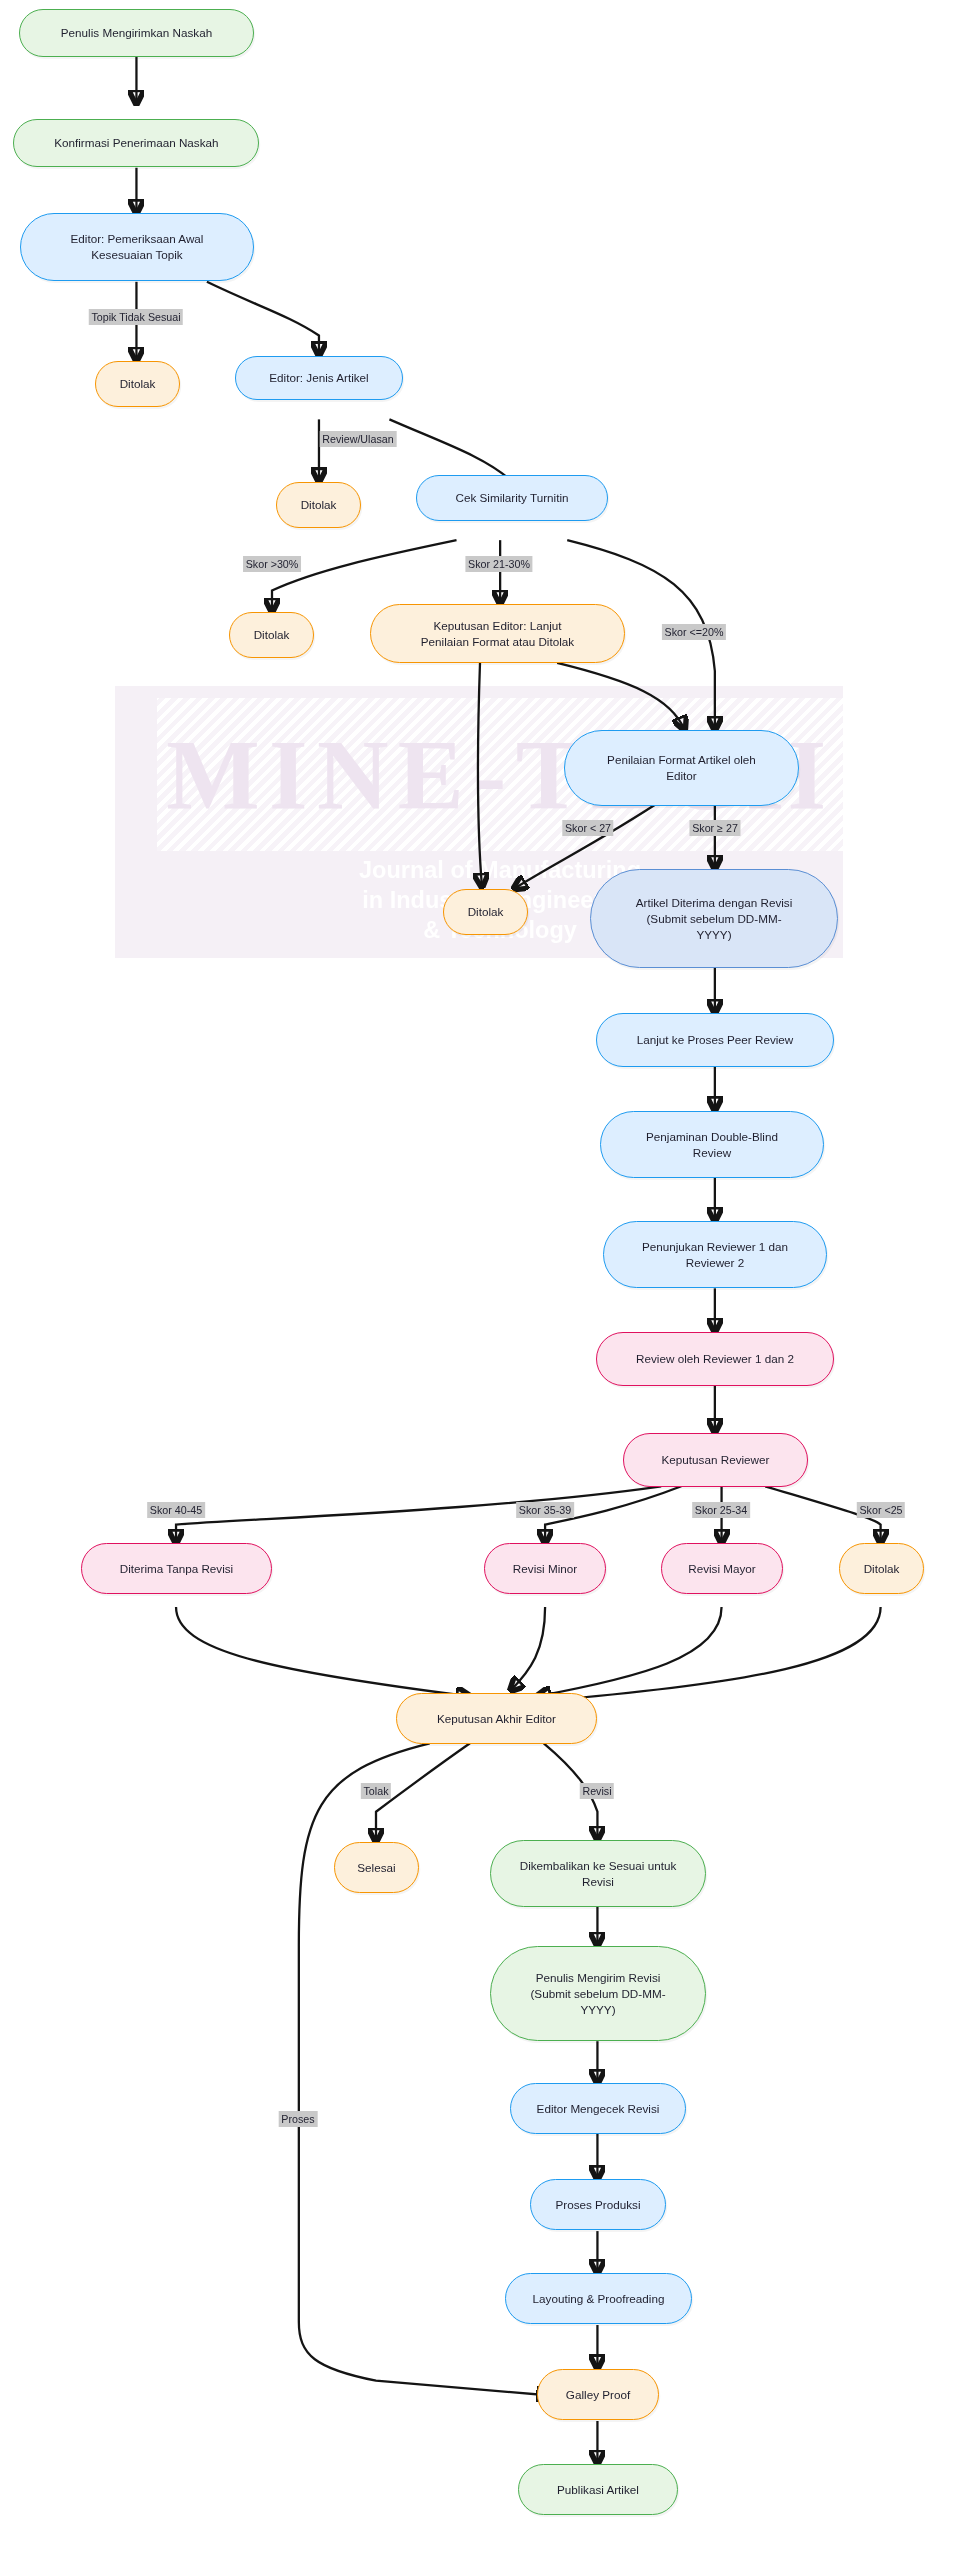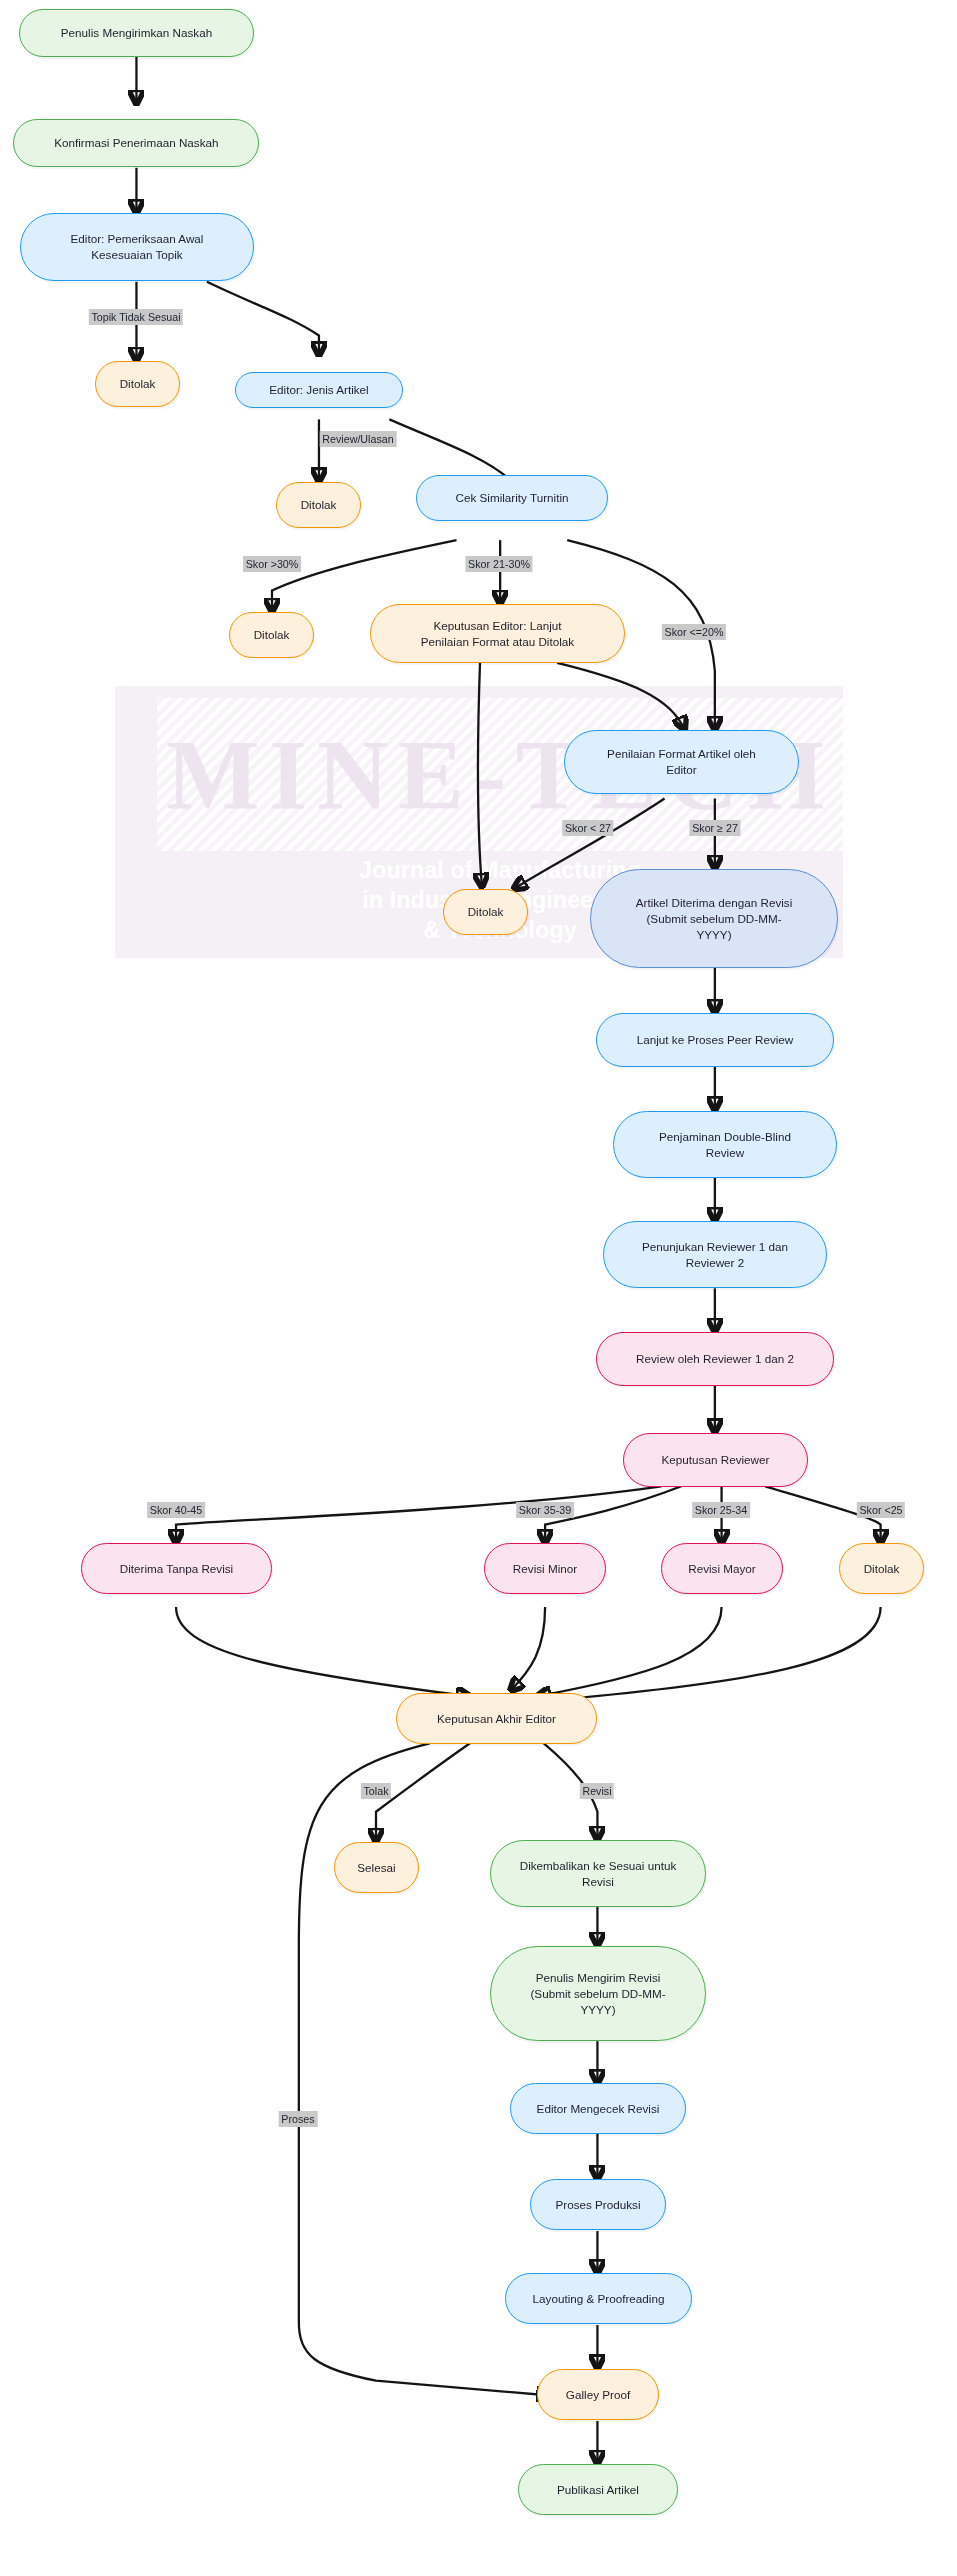--- a/index.html
+++ b/index.html
@@ -177,34 +177,34 @@
     <path d="M890,3465 L890,3530" marker-end="url(#ah)"></path>
 
     <path d="M890,3608 L890,3672" marker-end="url(#ah)"></path>
   </svg>
 
   <div class="node n-green" style="left:13.4px;  top:119px;  width:246px; height:48px;">Konfirmasi Penerimaan Naskah</div>
   <div class="node n-green" style="left:19px;  top:9.4px;   width:235px; height:48px;">Penulis Mengirimkan Naskah</div>
   <div class="node n-blue" style="left:20px;  top:213px;  width:234px; height:68px;">Editor: Pemeriksaan Awal
 Kesesuaian Topik</div>
   <div class="node n-orange" style="left:95px; top:361px;  width:85px; height:46px;">Ditolak</div>
-  <div class="node n-blue" style="left:235px; top:372px;  width:168px; height:36px;">Editor: Jenis Artikel</div>
+  <div class="node n-blue" style="left:235px; top:356px;  width:168px; height:44px;">Editor: Jenis Artikel</div>
   <div class="node n-orange" style="left:276px; top:482px;  width:85px; height:46px;">Ditolak</div>
   <div class="node n-blue" style="left:416px; top:475px;  width:192px; height:46px;">Cek Similarity Turnitin</div>
   <div class="node n-orange" style="left:229px; top:612px;  width:85px; height:46px;">Ditolak</div>
   <div class="node n-orange" style="left:370px; top:604px;  width:255px; height:59px;">Keputusan Editor: Lanjut
 Penilaian Format atau Ditolak</div>
-  <div class="node n-blue" style="left:564px; top:730px; width:235px; height:64px;">Penilaian Format Artikel oleh
+  <div class="node n-blue" style="left:564px; top:730px; width:235px; height:76px;">Penilaian Format Artikel oleh
 Editor</div>
   <div class="node n-orange" style="left:443px; top:889px; width:85px; height:46px;">Ditolak</div>
   <div class="node n-peri" style="left:590px; top:869px; width:248px; height:99px;">Artikel Diterima dengan Revisi
 (Submit sebelum DD-MM-
 YYYY)</div>
   <div class="node n-blue" style="left:596px; top:1013px; width:238px; height:54px;">Lanjut ke Proses Peer Review</div>
-  <div class="node n-blue" style="left:613px; top:1111px; width:224px; height:67px;">Penjaminan Double-Blind
+  <div class="node n-blue" style="left:600px; top:1111px; width:224px; height:67px;">Penjaminan Double-Blind
 Review</div>
   <div class="node n-blue" style="left:603px; top:1221px; width:224px; height:67px;">Penunjukan Reviewer 1 dan
 Reviewer 2</div>
   <div class="node n-pink" style="left:596px; top:1332px; width:238px; height:54px;">Review oleh Reviewer 1 dan 2</div>
   <div class="node n-pink" style="left:623px; top:1433px; width:185px; height:54px;">Keputusan Reviewer</div>
   <div class="node n-pink" style="left:81px; top:1543px; width:191px; height:51px;">Diterima Tanpa Revisi</div>
   <div class="node n-pink" style="left:484px; top:1543px; width:122px; height:51px;">Revisi Minor</div>
   <div class="node n-pink" style="left:661px; top:1543px; width:122px; height:51px;">Revisi Mayor</div>
   <div class="node n-orange" style="left:839px;top:1543px; width:85px; height:51px;">Ditolak</div>
   <div class="node n-orange" style="left:396px; top:1693px; width:201px; height:51px;">Keputusan Akhir Editor</div>

